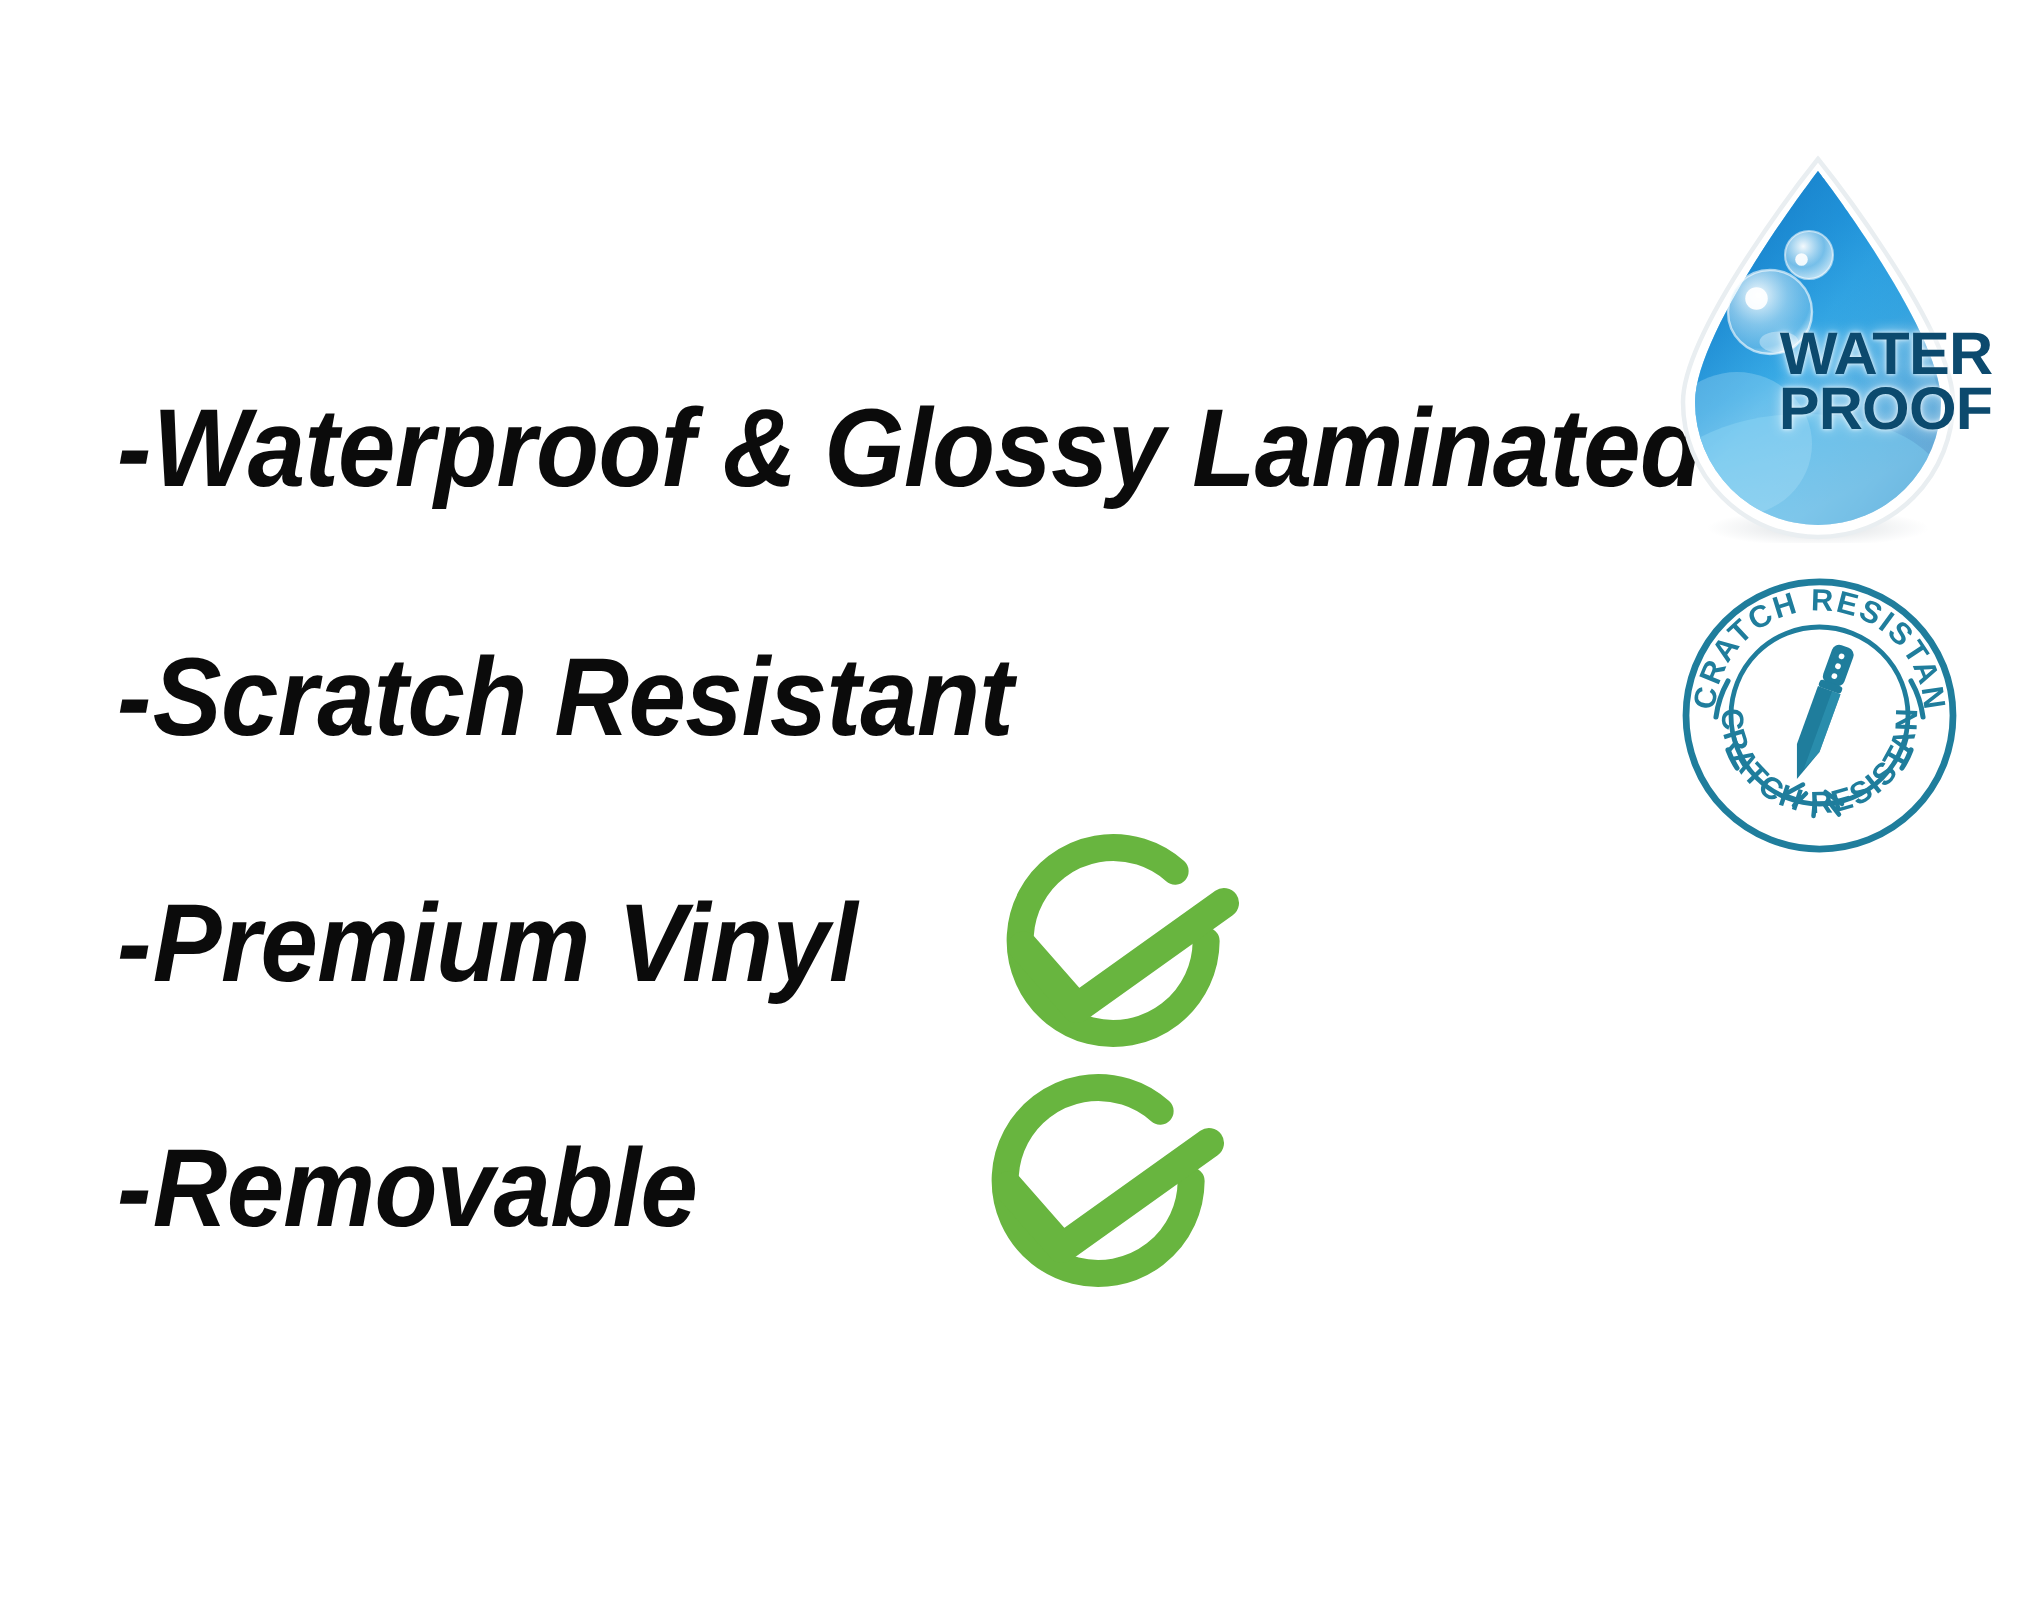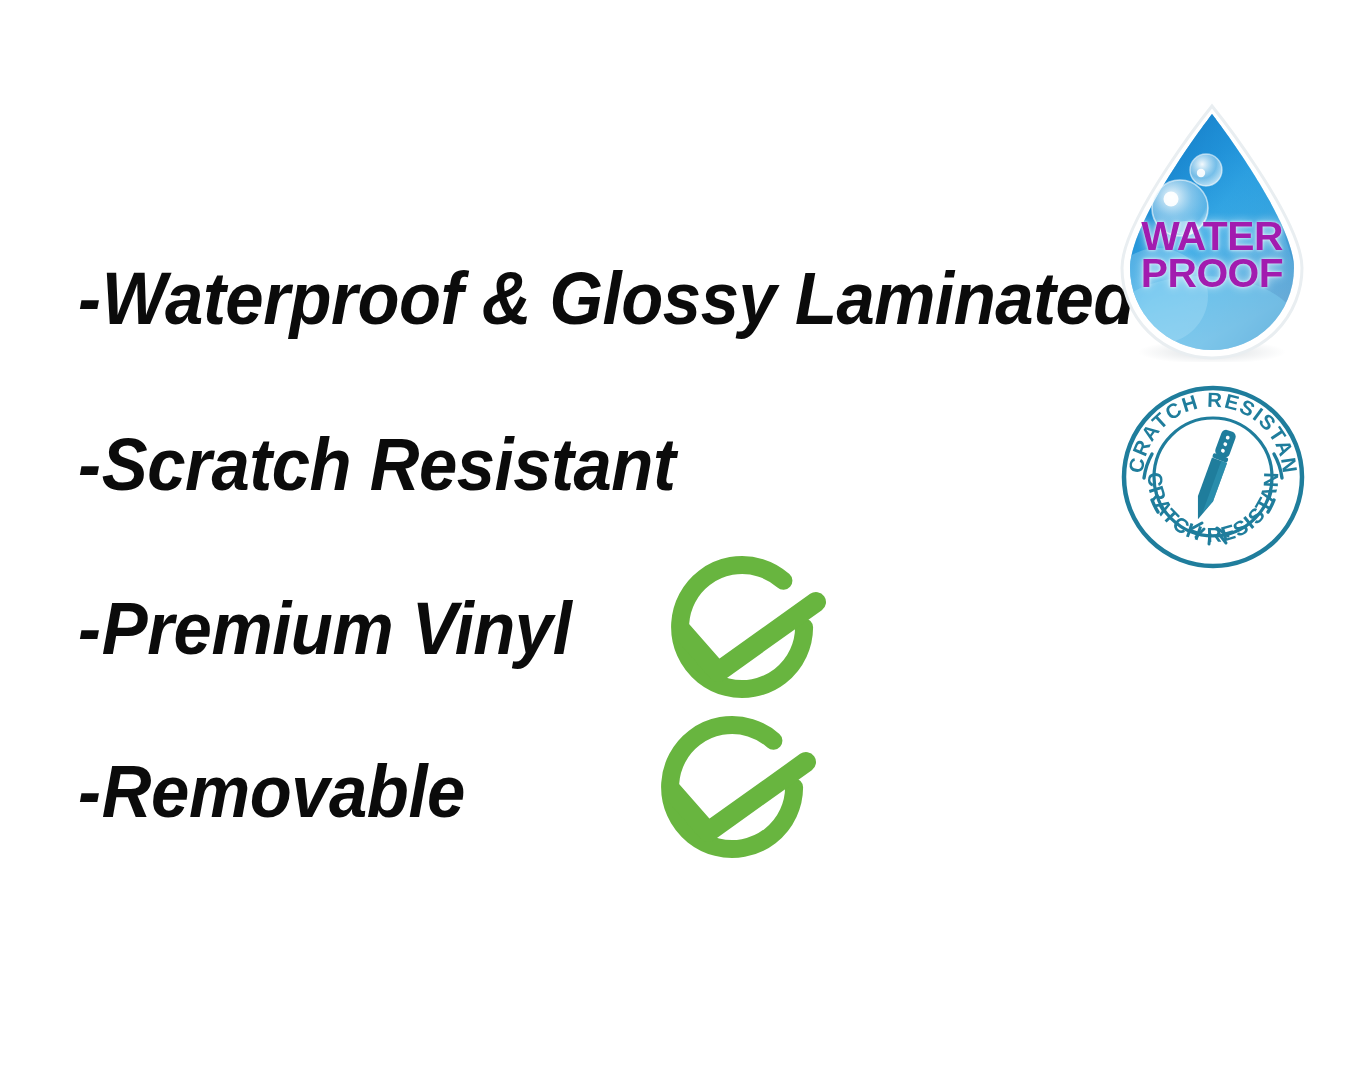--- a/index.html
+++ b/index.html
@@ -56,22 +56,22 @@
     left: 1098px;
     top: 100px;
     width: 228px;
     height: 262px;
   }
   #waterproof-badge .wp-text {
     position: absolute;
     left: 0;
     top: 118px;
     width: 228px;
-    text-align: center;
-    color: #a21caf;
+    text-align: right;
+    color: #0c4a6e;
     font-family: "Liberation Sans", sans-serif;
     font-weight: bold;
     font-size: 40px;
     line-height: 0.92;
     letter-spacing: -0.5px;
     text-shadow: 0 0 9px rgba(255,255,255,0.75), 0 0 3px rgba(255,255,255,0.9);
     pointer-events: none;
   }
   #waterproof-badge .wp-text div { transform: scaleX(1.02); }
 

